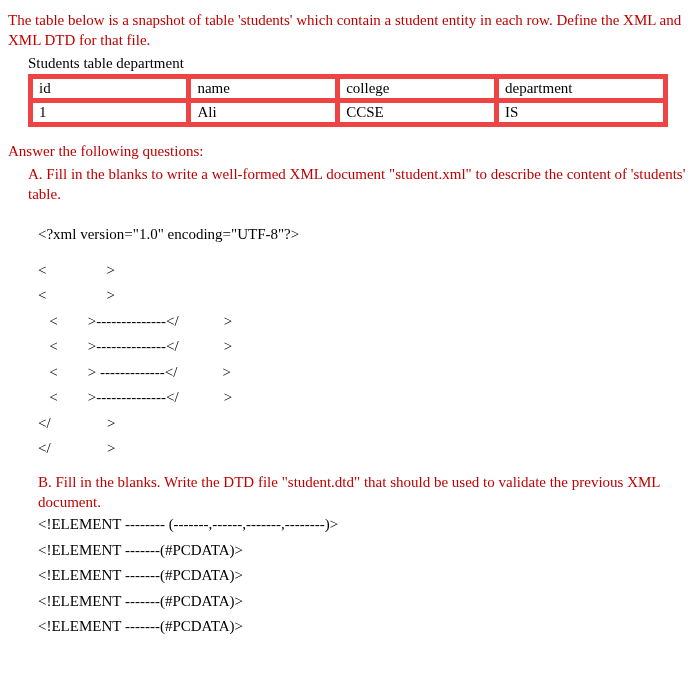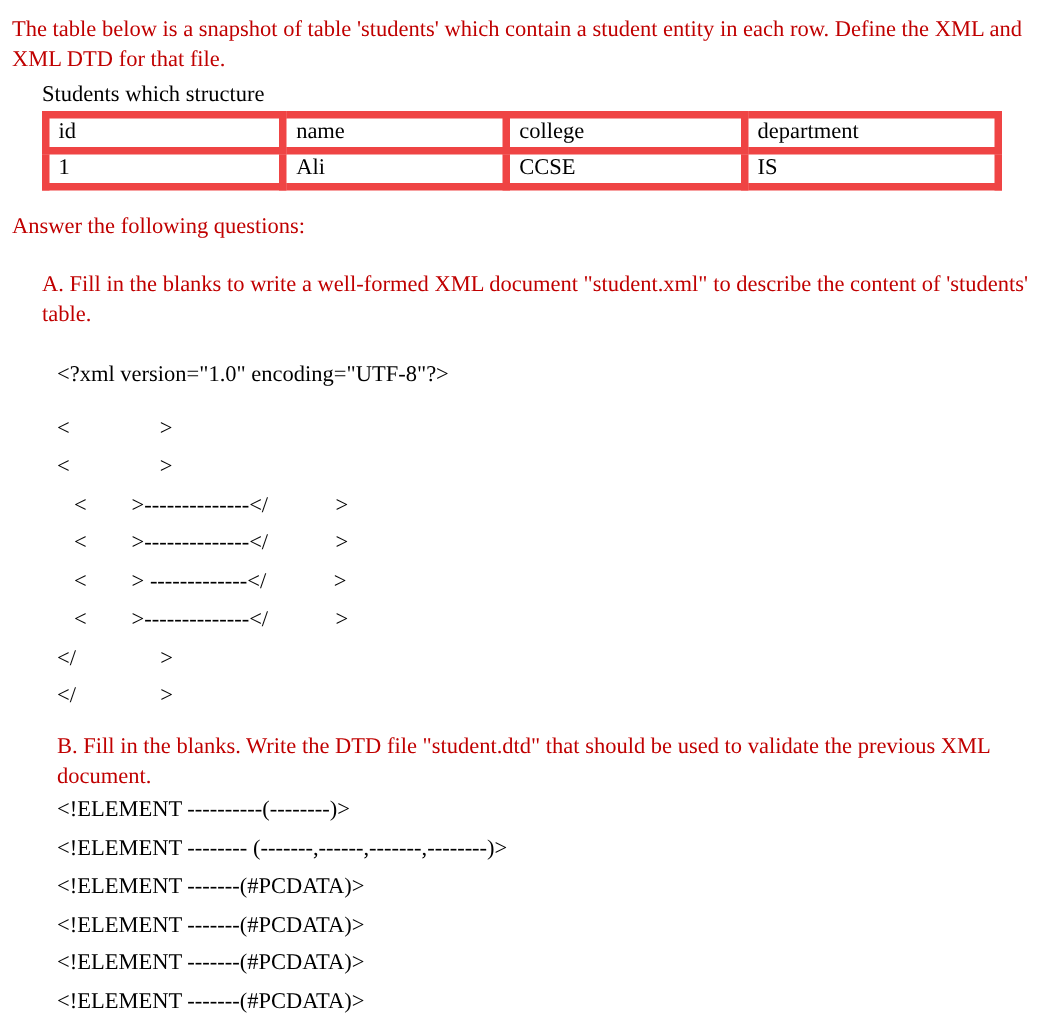--- a/index.html
+++ b/index.html
@@ -20,34 +20,34 @@
     margin-left: 20px;
     width: 640px;
     font-size: 15px;
   }
   table.students td {
     border: 5px solid #ef4444;
     padding: 1px 6px;
     text-align: left;
     height: 20px;
   }
-  .answer-heading { margin-top: 16px; margin-bottom: 20px; }
+  .answer-heading { margin-top: 16px; margin-bottom: 4px; }
   .qA { margin-left: 20px; margin-bottom: 18px; line-height: 1.35; }
   .code { margin-left: 30px; font-size: 15px; line-height: 1.7; }
   .code .row { white-space: pre; font-family: "Times New Roman", Times, serif; letter-spacing: 0; }
   .qB { margin-left: 30px; margin-top: 10px; line-height: 1.35; }
   .dtd { margin-left: 30px; font-size: 15px; line-height: 1.7; }
   .dtd .row { white-space: pre; font-family: "Times New Roman", Times, serif; }
 </style>
 </head>
 <body>
 
 <div class="intro red">The table below is a snapshot of table 'students' which contain a student entity in each row. Define the XML and XML DTD for that file.</div>
 
-<div class="table-title">Students which structure</div>
+<div class="table-title">Students table department</div>
 
 <table class="students">
   <tbody>
       <tr>
     <td style="width:160px">id</td>
     <td style="width:150px">name</td>
     <td style="width:160px">college</td>
     <td style="width:170px">department</td>
   </tr>
   <tr>
@@ -72,20 +72,19 @@
   <div class="row">   &lt;        &gt;--------------&lt;/            &gt;</div>
   <div class="row">   &lt;        &gt; -------------&lt;/            &gt;</div>
   <div class="row">   &lt;        &gt;--------------&lt;/            &gt;</div>
   <div class="row">&lt;/               &gt;</div>
   <div class="row">&lt;/               &gt;</div>
 </div>
 
 <div class="qB red">B. Fill in the blanks.  Write the DTD file "student.dtd" that should be used to validate the previous XML document.</div>
 
 <div class="dtd">
-  <div class="row">&lt;!ELEMENT ----------(--------)&gt;</div>
   <div class="row"></div>
   <div class="row">&lt;!ELEMENT -------- (-------,------,-------,--------)&gt;</div>
   <div class="row">&lt;!ELEMENT -------(#PCDATA)&gt;</div>
   <div class="row">&lt;!ELEMENT -------(#PCDATA)&gt;</div>
   <div class="row">&lt;!ELEMENT -------(#PCDATA)&gt;</div>
   <div class="row">&lt;!ELEMENT -------(#PCDATA)&gt;</div>
 </div>
 
 </body></html>

